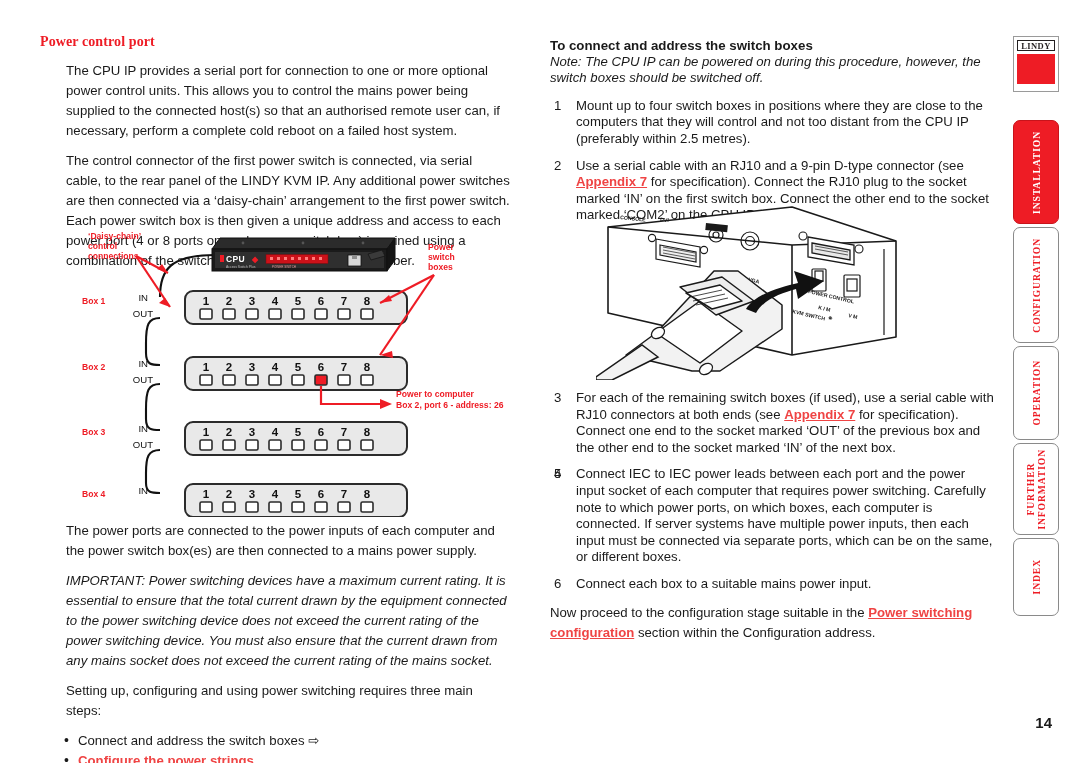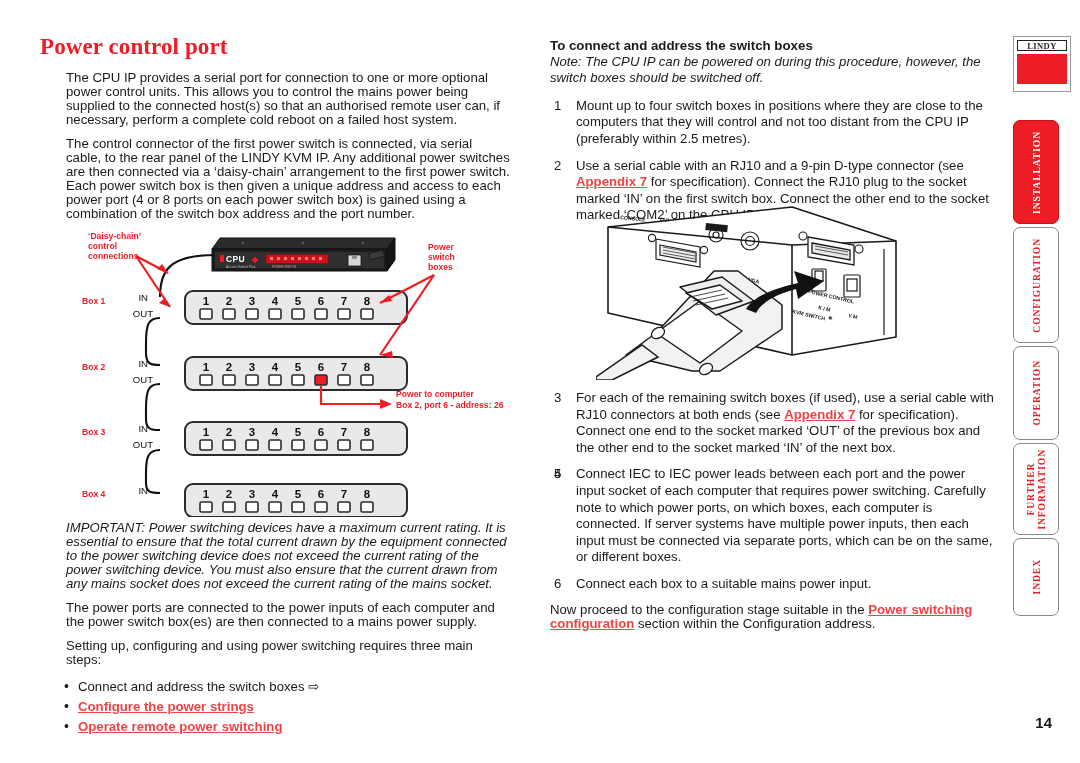--- a/index.html
+++ b/index.html
@@ -30,31 +30,31 @@
   }
   .col-right {
     position: absolute;
     left: 550px;
     top: 38px;
     width: 446px;
   }
 
   h1.section-title {
     font-family: "Liberation Serif", serif;
-    font-size: 23px;
+    font-size: 14px;
     font-weight: bold;
     color: #ee1c25;
     margin: 0 0 11px 0;
     padding: 0;
     letter-spacing: .1px;
   }
 
   p.body {
     font-size: 13.2px;
-    line-height: 14px;
+    line-height: 20px;
     margin: 0 0 10px 0;
     padding-left: 26px;
     text-align: left;
   }
   p.body.italic { font-style: italic; }
   p.body.noindent { padding-left: 0; }
 
   .rhead {
     font-size: 13.3px;
     font-weight: bold;
@@ -133,21 +133,21 @@
   .illus svg { display: block; }
 
   
   .sidebar {
     position: absolute;
     left: 1013px;
     top: 36px;
     width: 50px;
   }
   .logo {
-    width: 58px;
+    width: 46px;
     height: 56px;
     border: 1px solid #9a9a9a;
     background: #fff;
     box-sizing: border-box;
     padding: 3px;
     margin-bottom: 28px;
     position: relative;
   }
   .logo .word {
     font-family: "Liberation Serif", serif;
@@ -406,22 +406,22 @@
         <text x="368" y="35">switch</text>
         <text x="368" y="45">boxes</text>
 
         <text x="336" y="172">Power to computer</text>
         <text x="336" y="183">Box 2, port 6 - address: 26</text>
       </g>
     </svg>
   </div>
 
   <div style="position:absolute; left:40px; top:521px; width:470px;">
+    <p class="body">The power ports are connected to the power inputs of each computer and the power switch box(es) are then connected to a mains power supply.</p>
     <p class="body italic">IMPORTANT: Power switching devices have a maximum current rating. It is essential to ensure that the total current drawn by the equipment connected to the power switching device does not exceed the current rating of the power switching device. You must also ensure that the current drawn from any mains socket does not exceed the current rating of the mains socket.</p>
-    <p class="body">The power ports are connected to the power inputs of each computer and the power switch box(es) are then connected to a mains power supply.</p>
     <p class="body">Setting up, configuring and using power switching requires three main steps:</p>
     <ul class="bullets" id="bullet-list">
         <li><span class="dot">•</span><span>Connect and address the switch boxes</span><span> ⇨</span></li>
         <li><span class="dot">•</span><span class="xref">Configure the power strings</span></li>
         <li><span class="dot">•</span><span class="xref">Operate remote power switching</span></li>
       </ul>
   </div>
 
   <div class="col-right">
     <div class="rhead">To connect and address the switch boxes</div>

